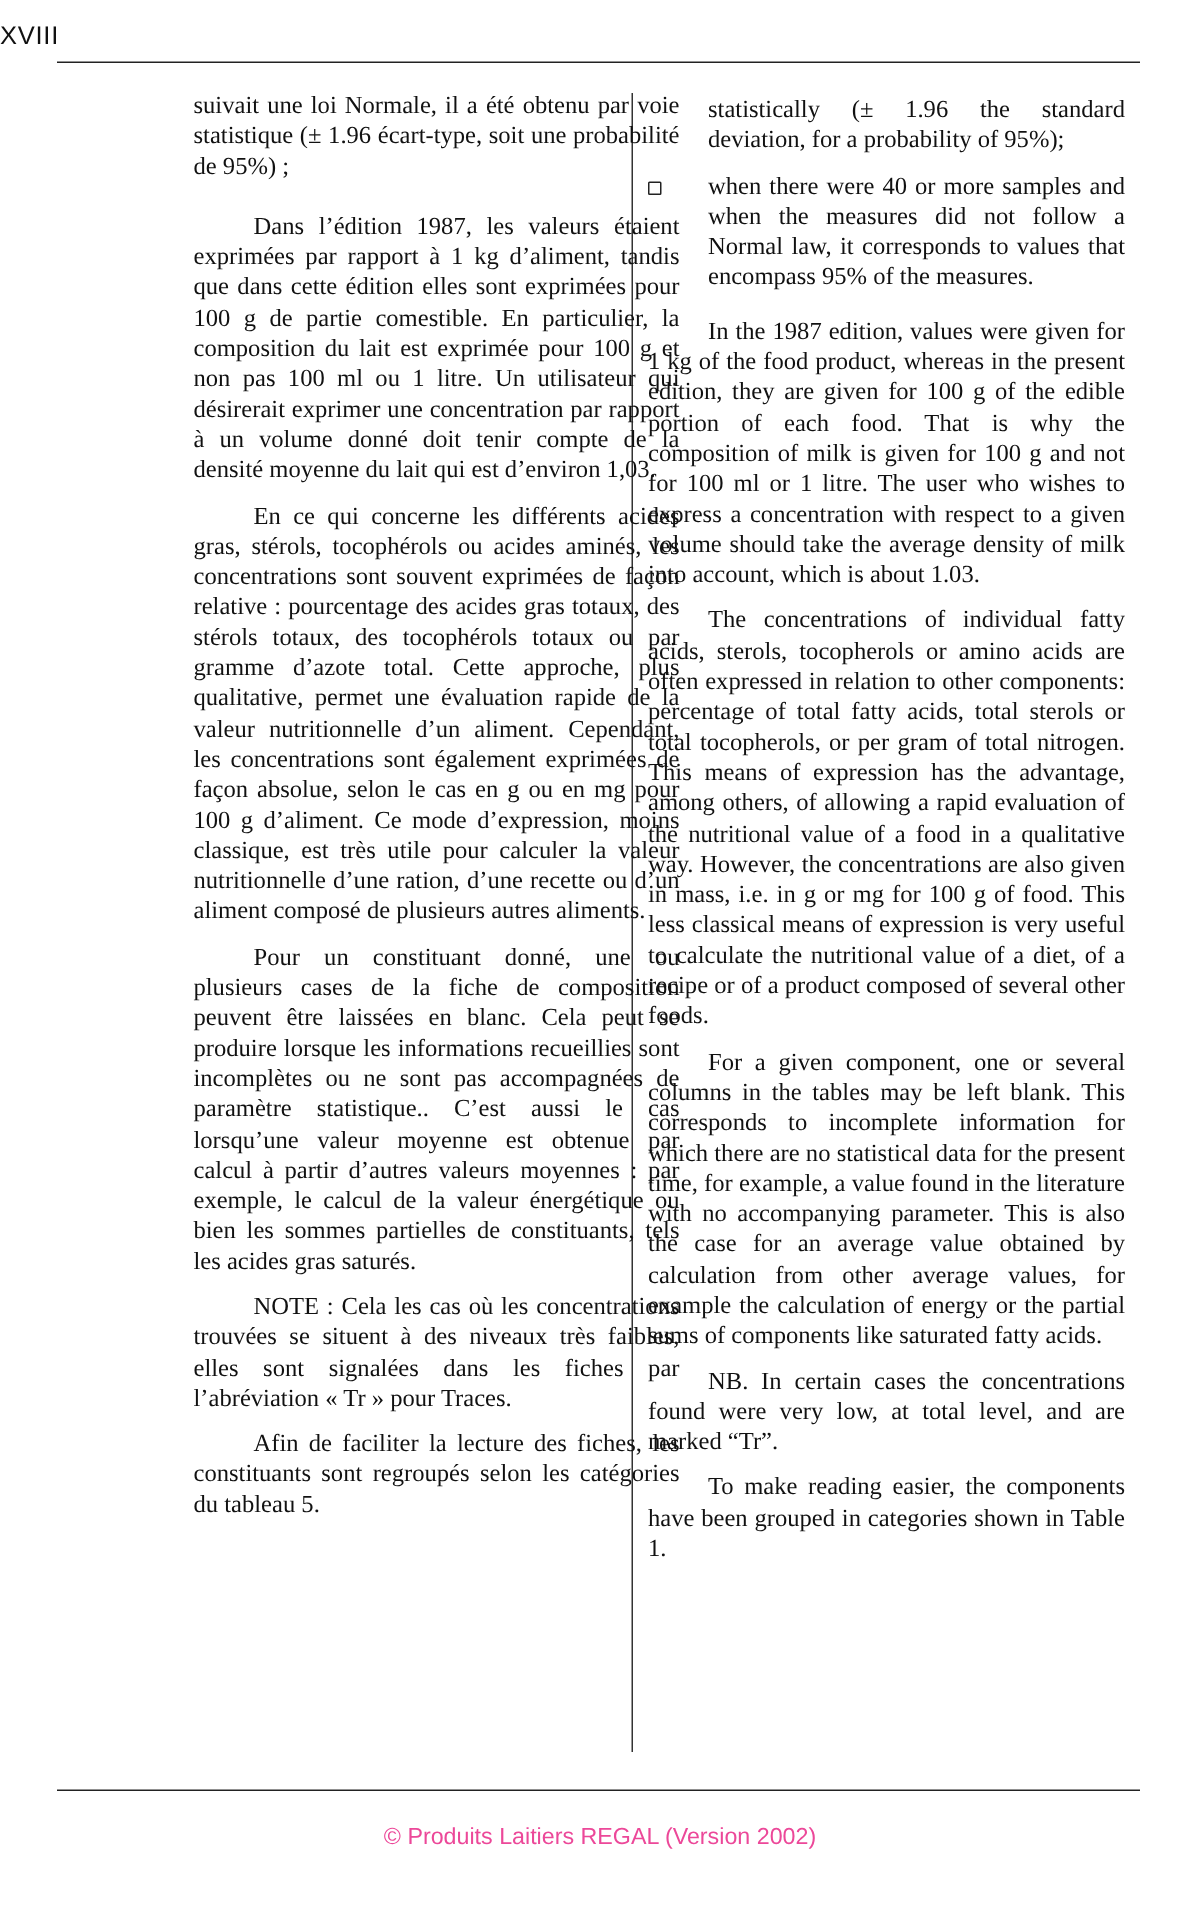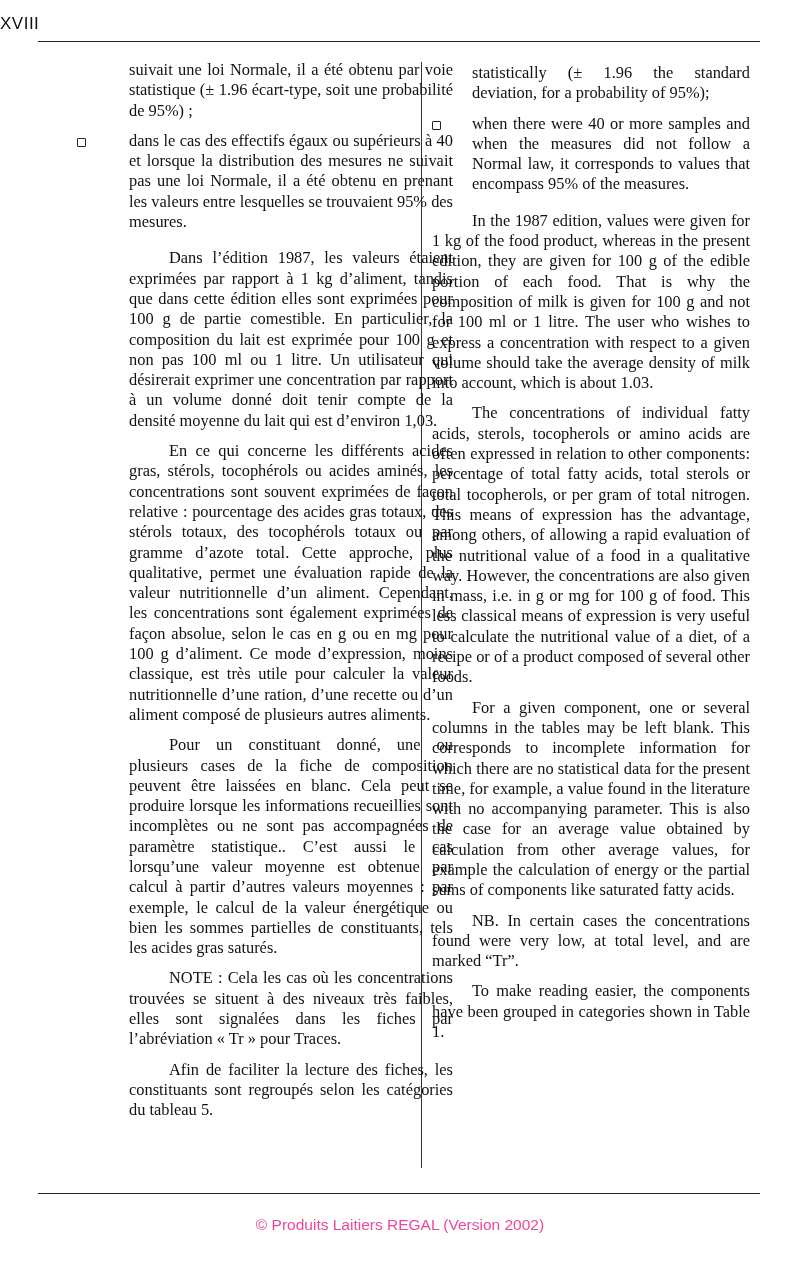--- a/index.html
+++ b/index.html
@@ -85,24 +85,20 @@
   </style>
 </head>
 <body>
 
 <div class="page-number">XVIII</div>
 <div class="rule top"></div>
 <div class="divider"></div>
 
 <div class="col left">
   <p class="para">suivait une loi Normale, il a été obtenu par voie statistique (± 1.96 écart-type, soit une probabilité de 95%) ;</p>
-  <div class="bullet">
-    <span class="box"></span>
-    <p class="para" style="margin:0">dans le cas des effectifs égaux ou supérieurs à 40 et lorsque la distribution des mesures ne suivait pas une loi Normale, il a été obtenu en prenant les valeurs entre lesquelles se trouvaient 95% des mesures.</p>
-  </div>
   <div style="height:10px"></div>
   <p class="para indent">Dans l’édition 1987, les valeurs étaient exprimées par rapport à 1 kg d’aliment, tandis que dans cette édition elles sont exprimées pour 100 g de partie comestible. En particulier, la composition du lait est exprimée pour 100 g et non pas 100 ml ou 1 litre. Un utilisateur qui désirerait exprimer une concentration par rapport à un volume donné doit tenir compte de la densité moyenne du lait qui est d’environ 1,03.</p>
   <p class="para indent">En ce qui concerne les différents acides gras, stérols, tocophérols ou acides aminés, les concentrations sont souvent exprimées de façon relative : pourcentage des acides gras totaux, des stérols totaux, des tocophérols totaux ou par gramme d’azote total. Cette approche, plus qualitative, permet une évaluation rapide de la valeur nutritionnelle d’un aliment. Cependant, les concentrations sont également exprimées de façon absolue, selon le cas en g ou en mg pour 100 g d’aliment. Ce mode d’expression, moins classique, est très utile pour calculer la valeur nutritionnelle d’une ration, d’une recette ou d’un aliment composé de plusieurs autres aliments.</p>
   <p class="para indent">Pour un constituant donné, une ou plusieurs cases de la fiche de composition peuvent être laissées en blanc. Cela peut se produire lorsque les informations recueillies sont incomplètes ou ne sont pas accompagnées de paramètre statistique.. C’est aussi le cas lorsqu’une valeur moyenne est obtenue par calcul à partir d’autres valeurs moyennes : par exemple, le calcul de la valeur énergétique ou bien les sommes partielles de constituants, tels les acides gras saturés.</p>
   <p class="para indent">NOTE : Cela les cas où les concentrations trouvées se situent à des niveaux très faibles, elles sont signalées dans les fiches par l’abréviation « Tr » pour Traces.</p>
   <p class="para indent">Afin de faciliter la lecture des fiches, les constituants sont regroupés selon les catégories du tableau 5.</p>
 </div>
 
 <div class="col right">
   <p class="para inset">statistically (± 1.96 the standard deviation, for a probability of 95%);</p>

